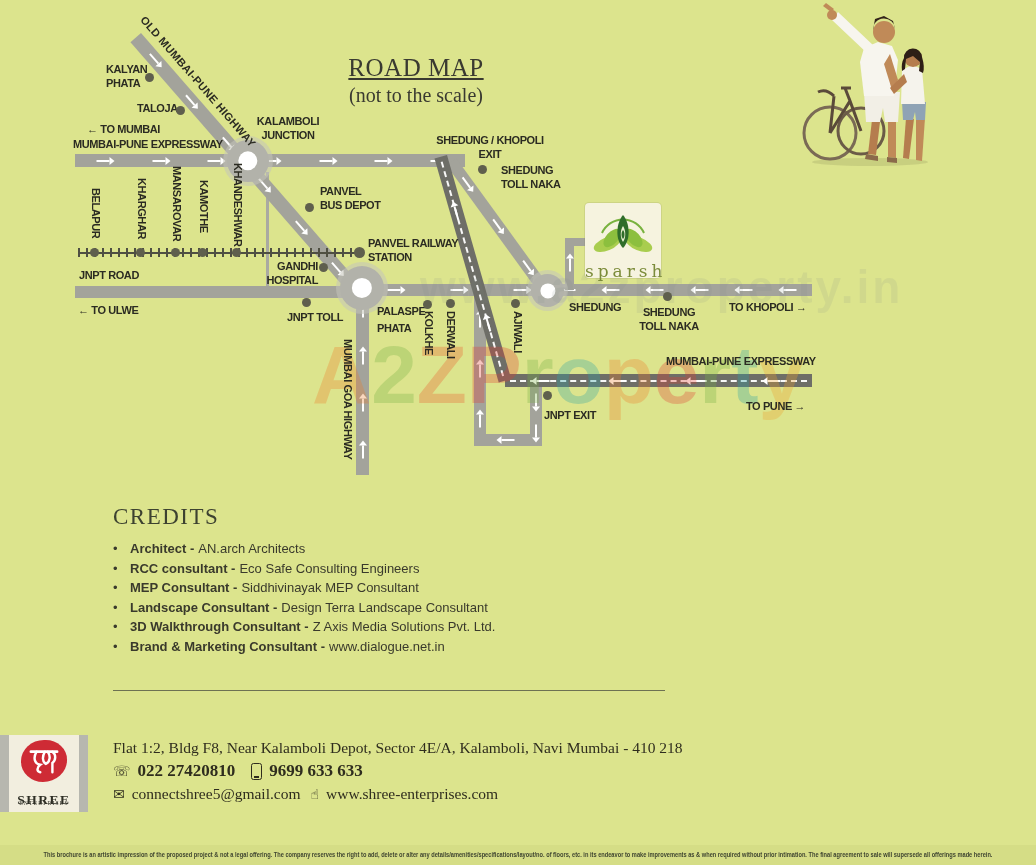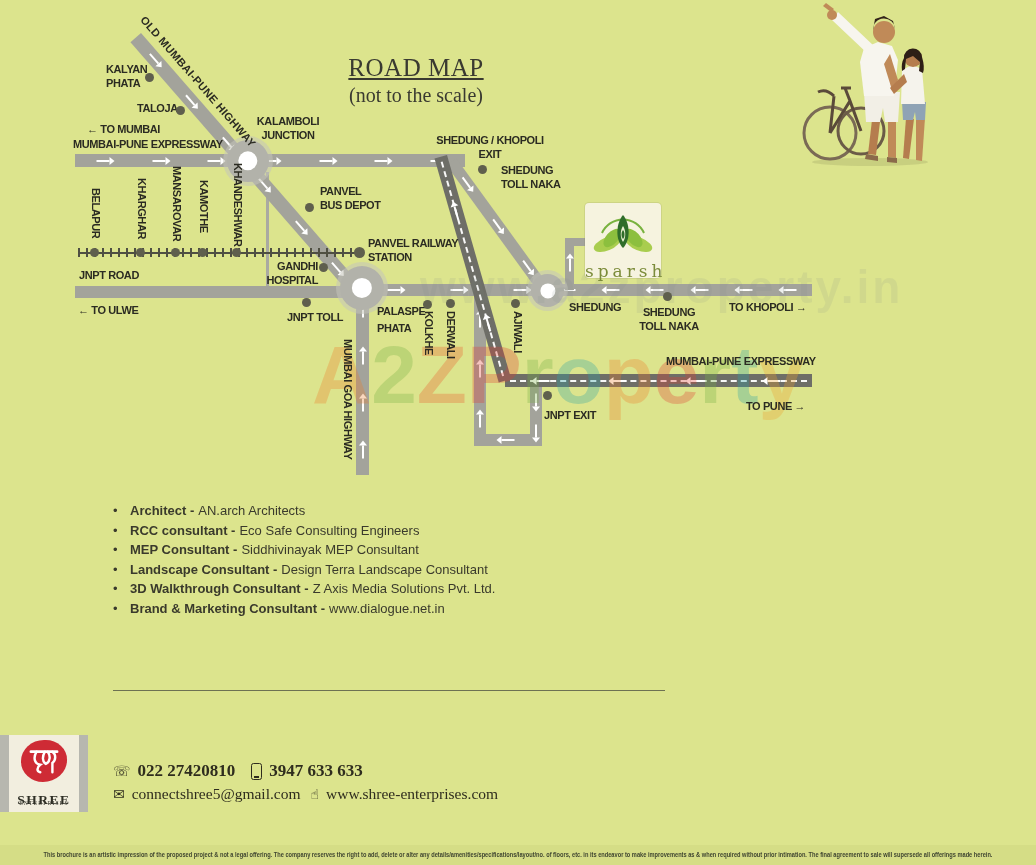--- a/index.html
+++ b/index.html
@@ -289,20 +289,21 @@
     <path d="M108 116 l-3 40 6 1 5 -40z" fill="#b57d4e"></path>
     <path d="M118 116 l0 42 6 1 3 -43z" fill="#c08a58"></path>
     <path d="M104 100 h24 l-1 18 h-9 l-1 -8 -2 8 h-10z" fill="#8fa3b5"></path>
     <path d="M104 68 l10 -5 10 4 3 35 h-24z" fill="#f5f3ec"></path>
     <path d="M106 72 l-14 14 4 6 13 -12z" fill="#b57d4e"></path>
     <circle cx="115" cy="56" r="9" fill="#b57d4e"></circle>
     <path d="M106 56 a9 9 0 0 1 18 -1 q3 10 1 16 l-4 -2 1 -9 -7 -6 -7 3 -1 10 -3 2 q-1 -8 2 -13z" fill="#2e1f16"></path>
   </svg>
 
   <div id="credits">
+    <div class="hd">CREDITS</div>
     <div class="citem">
         <span class="bu">•</span>
         <b>Architect -</b>
         <span>AN.arch Architects</span>
       </div>
     <div class="citem">
         <span class="bu">•</span>
         <b>RCC consultant -</b>
         <span>Eco Safe Consulting Engineers</span>
       </div>
@@ -336,26 +337,27 @@
     <div class="circ">
       <svg width="32" height="28" viewBox="0 0 34 30">
         <path d="M3 5 H31" stroke="#fff" stroke-width="3" stroke-linecap="round"></path>
         <path d="M9 5 C5 12 7 18 13 19 C9 22 9 26 13 27 M18 5 C15 10 15 16 19 18 C24 16 24 9 21 5 M26 5 C30 8 30 14 26 17 L26 27" stroke="#fff" stroke-width="2.6" fill="none" stroke-linecap="round"></path>
       </svg>
     </div>
     <div class="nm">SHREE</div>
     <div class="sub">ENTERPRISES</div>
   </div>
 
+  <div class="frow" id="addr">Flat 1:2, Bldg F8, Near Kalamboli Depot, Sector 4E/A, Kalamboli, Navi Mumbai - 410 218</div>
 
   <div class="frow" id="phones">
     <span class="gicon">☏</span>
     <span>022 27420810</span>
     <span class="micon"></span>
-    <span>3947 633 633</span>
+    <span>9699 633 633</span>
   </div>
 
   <div class="frow" id="mails">
     <span class="gicon">✉</span>
     <span>connectshree5@gmail.com</span>
     <span class="gicon" style="margin:0 7px 0 10px">☝</span>
     <span>www.shree-enterprises.com</span>
   </div>
 
   <div id="discband"></div>

